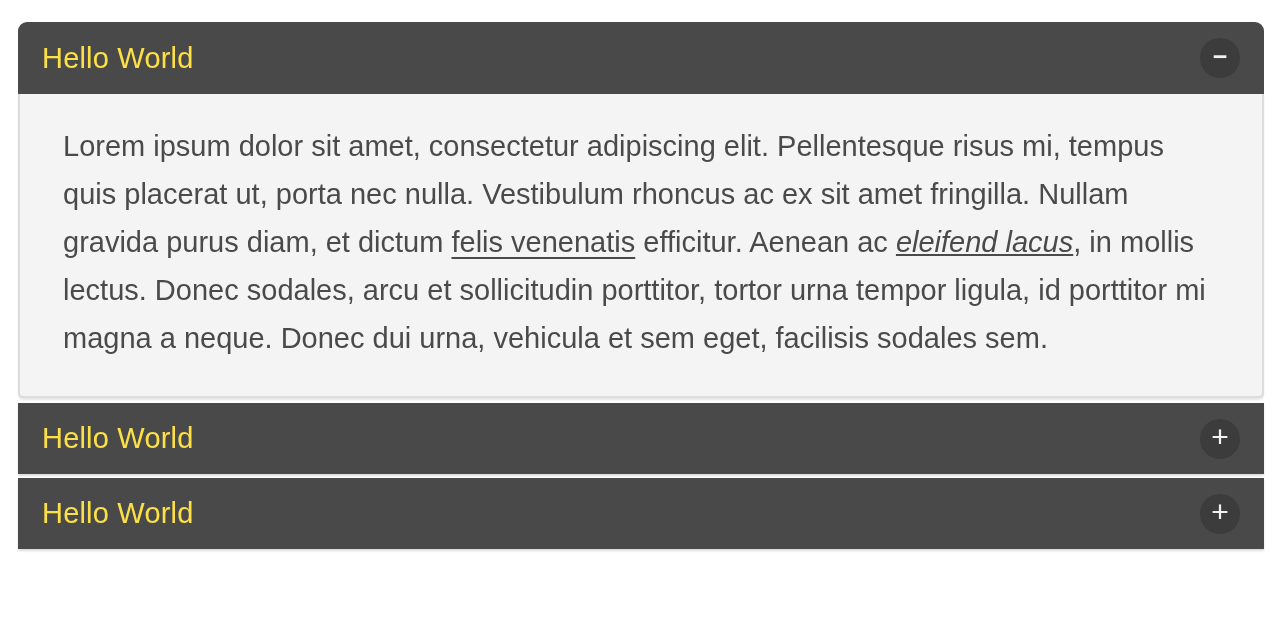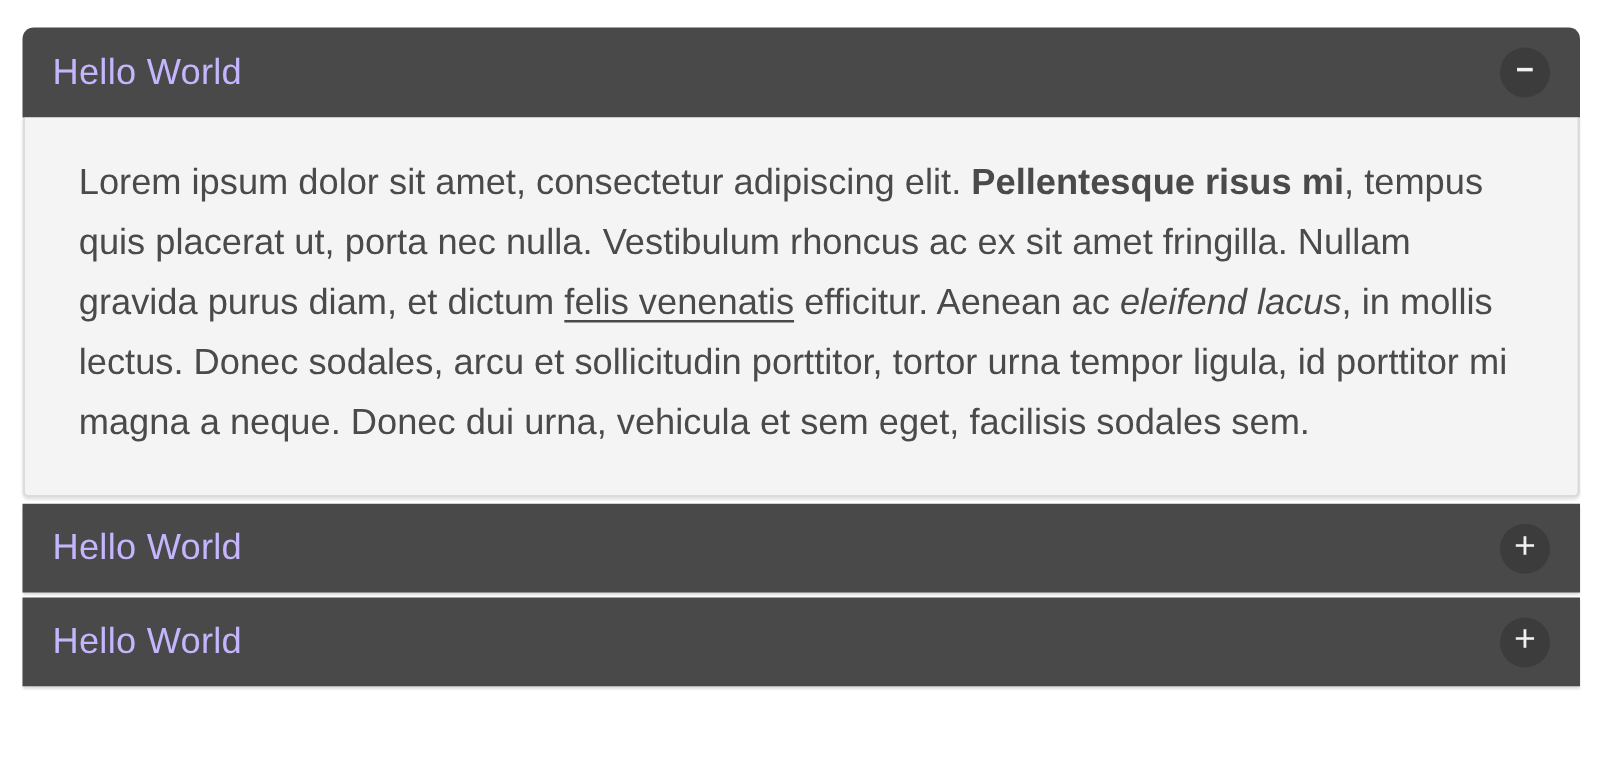--- a/index.html
+++ b/index.html
@@ -29,21 +29,21 @@
     box-shadow: 0 2px 2px rgba(0,0,0,0.14);
   }
   .acc-section.first .acc-header {
     border-radius: 9px 9px 0 0;
     box-shadow: none;
   }
   .acc-section.collapsed .acc-header { height: 71px; }
   .acc-section.second { margin-top: 5px; }
   .acc-section.third { margin-top: 4px; }
   .acc-title {
-    color: #c4b5fd;
+    color: #fde047;
     font-size: 29px;
     font-weight: 400;
     letter-spacing: 0.2px;
   }
   .toggle-btn {
     margin-left: auto;
     width: 40px;
     height: 40px;
     border-radius: 50%;
     background: #3c3c3c;
@@ -69,23 +69,23 @@
     border-radius: 0 0 5px 5px;
     padding: 28px 44px 34px 43px;
     box-shadow: 0 2px 2px rgba(0,0,0,0.10);
   }
   .panel-text {
     margin: 0;
     font-size: 29px;
     line-height: 48px;
     color: #4a4a4a;
   }
-  .panel-text b { font-weight: 700; }
+  .panel-text b { font-weight: 400; }
   .panel-text u { text-underline-offset: 5px; }
-  .panel-text i { font-style: italic; }
+  .panel-text i { font-style: italic; text-decoration: underline; }
 </style>
 </head>
 <body>
 
 <div class="accordion">
 
   <div class="acc-section first expanded">
     <div class="acc-header">
       <span class="acc-title">Hello World</span>
       <button class="toggle-btn">

